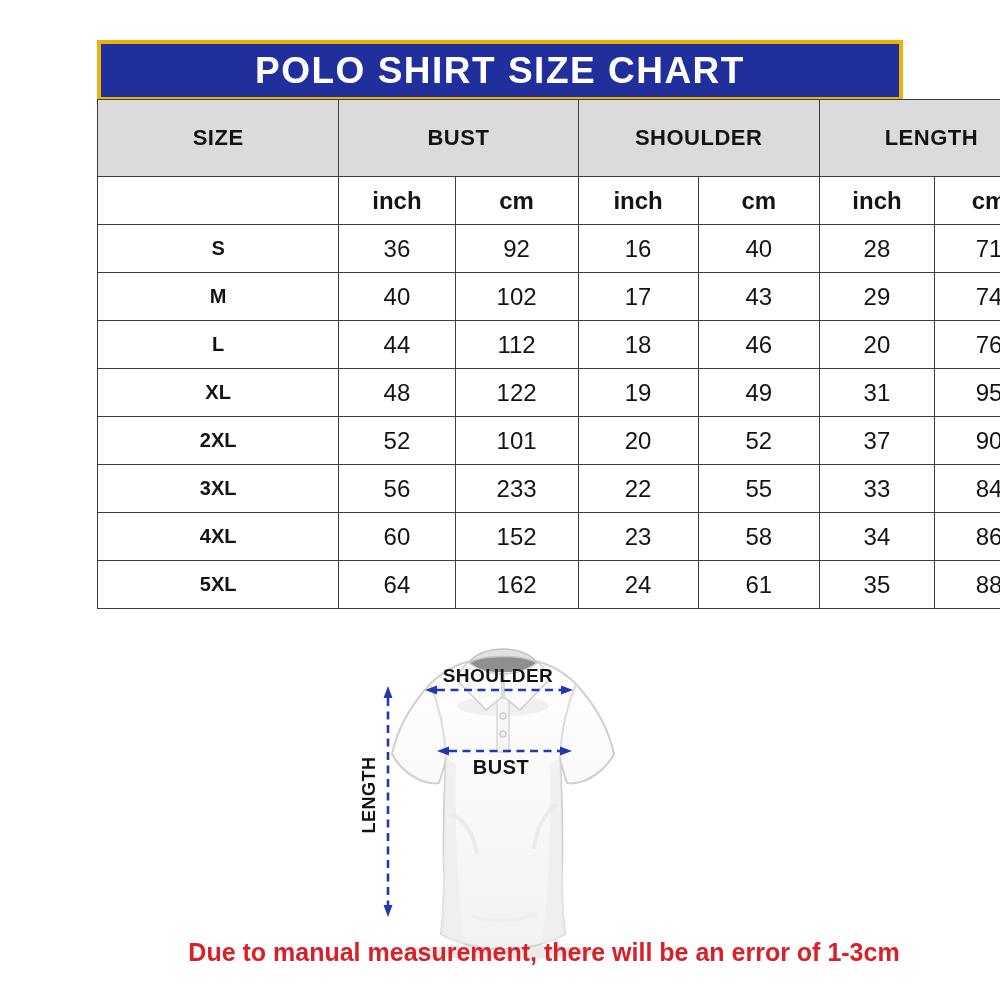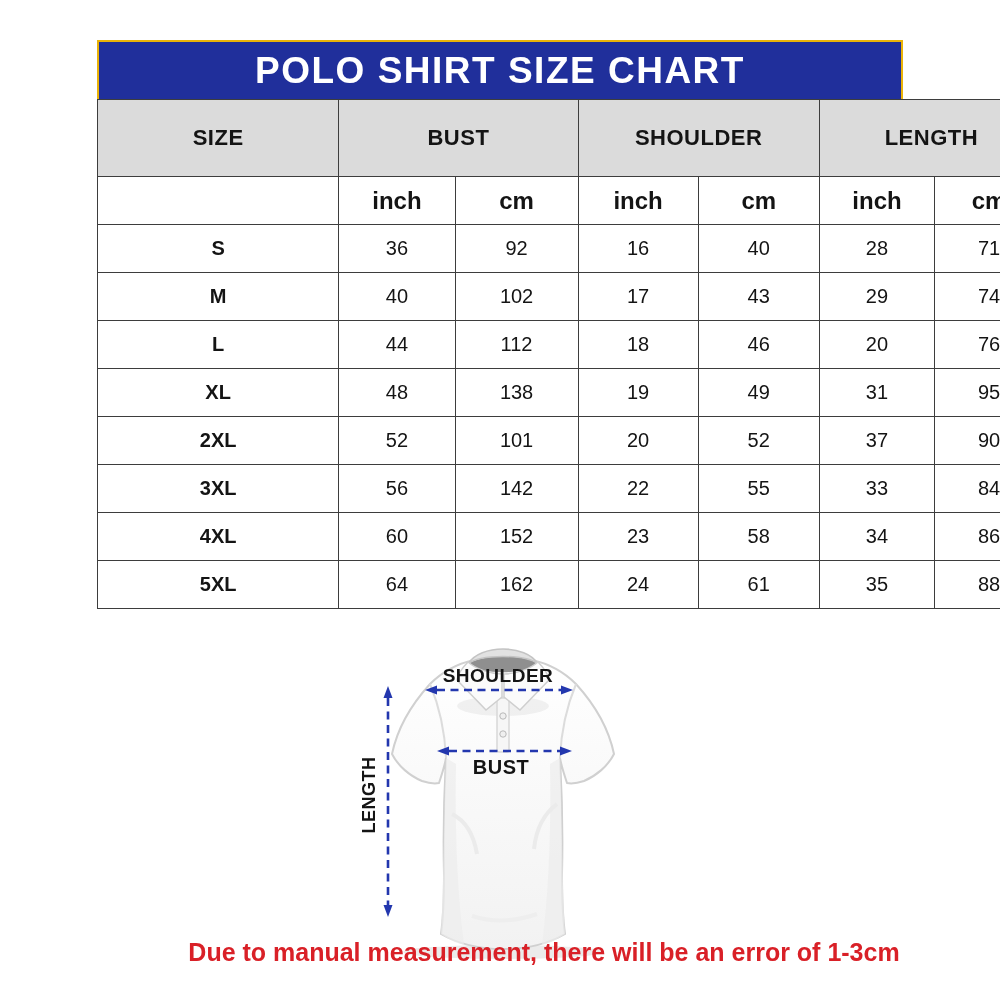--- a/index.html
+++ b/index.html
@@ -17,21 +17,21 @@
   }
 
   
   .banner {
     position: absolute;
     left: 97px;
     top: 40px;
     width: 806px;
     height: 61px;
     background: #202F9B;
-    border: 2px solid #eab308;
+    border: 4px solid #eab308;
     box-sizing: border-box;
     display: flex;
     align-items: center;
     justify-content: center;
   }
   .banner .banner-text {
     color: #ffffff;
     font-size: 37px;
     font-weight: bold;
     letter-spacing: 1.5px;
@@ -66,21 +66,21 @@
   }
   .size-table td.unit {
     font-size: 24px;
     font-weight: bold;
   }
   .size-table td.size-label {
     font-size: 20px;
     font-weight: bold;
   }
   .size-table td.val {
-    font-size: 20px;
+    font-size: 24px;
     font-weight: normal;
     text-align: center;
   }
 
   
   .shirt-diagram {
     position: absolute;
     left: 352px;
     top: 634px;
     width: 300px;
@@ -166,39 +166,39 @@
         <td class="val">44</td>
         <td class="val">112</td>
         <td class="val">18</td>
         <td class="val">46</td>
         <td class="val">20</td>
         <td class="val">76</td>
       </tr>
       <tr class="data-row">
         <td class="size-label">XL</td>
         <td class="val">48</td>
-        <td class="val">138</td>
+        <td class="val">122</td>
         <td class="val">19</td>
         <td class="val">49</td>
         <td class="val">31</td>
         <td class="val">95</td>
       </tr>
       <tr class="data-row">
         <td class="size-label">2XL</td>
         <td class="val">52</td>
         <td class="val">101</td>
         <td class="val">20</td>
         <td class="val">52</td>
         <td class="val">37</td>
         <td class="val">90</td>
       </tr>
       <tr class="data-row">
         <td class="size-label">3XL</td>
         <td class="val">56</td>
-        <td class="val">142</td>
+        <td class="val">233</td>
         <td class="val">22</td>
         <td class="val">55</td>
         <td class="val">33</td>
         <td class="val">84</td>
       </tr>
       <tr class="data-row">
         <td class="size-label">4XL</td>
         <td class="val">60</td>
         <td class="val">152</td>
         <td class="val">23</td>

